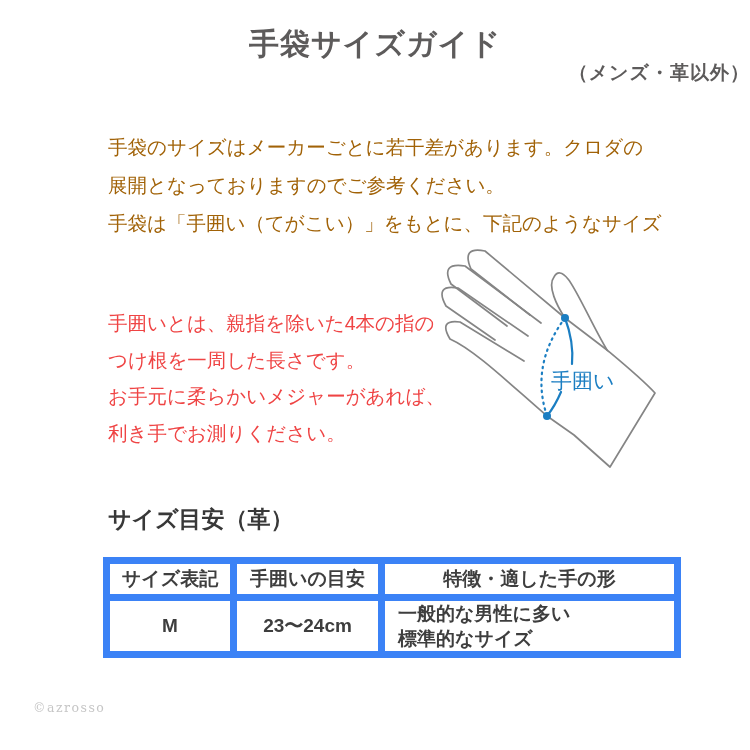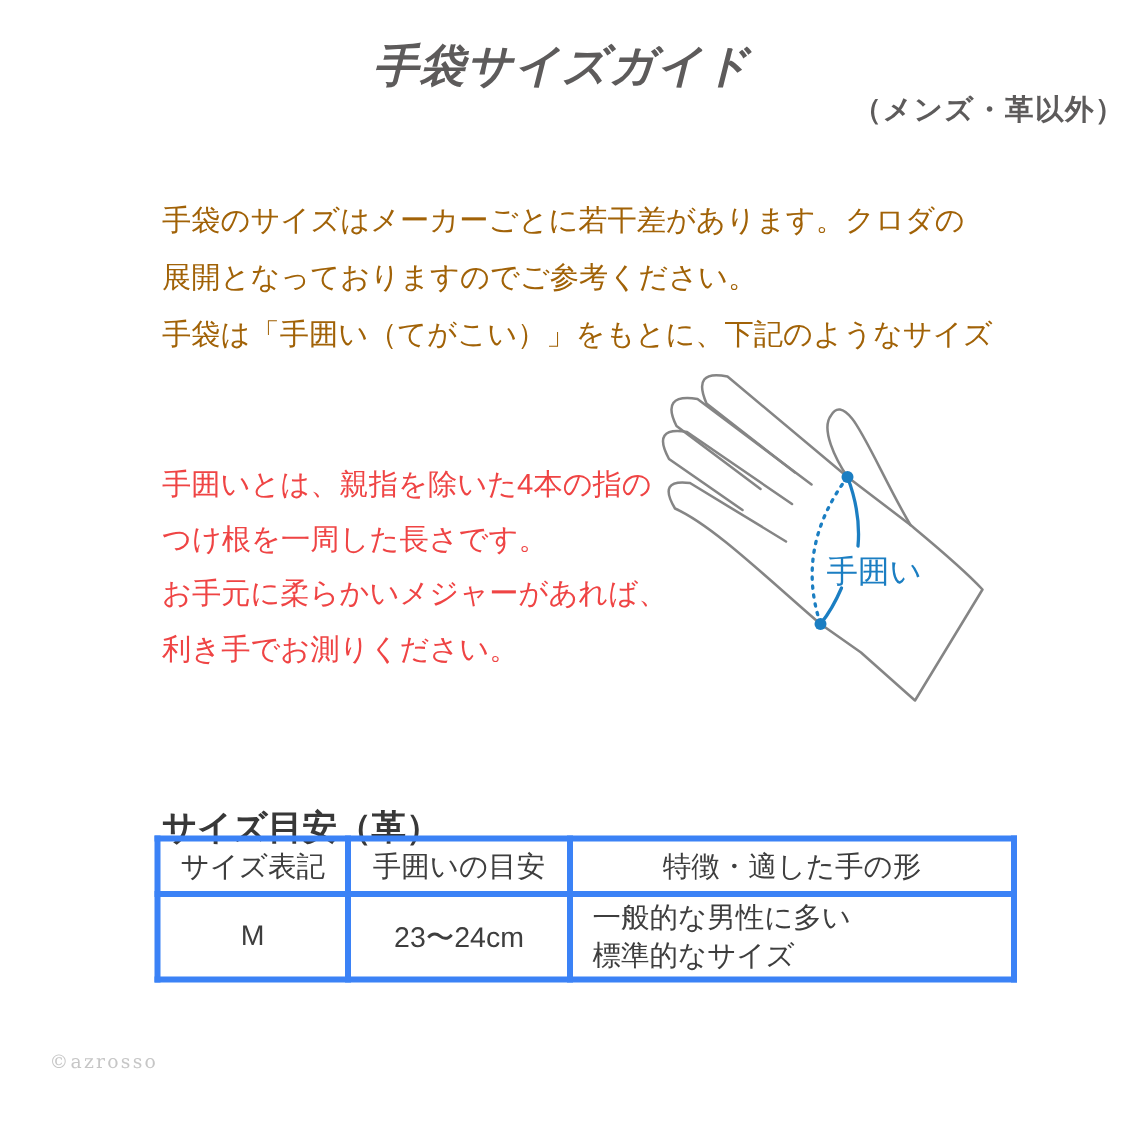--- a/index.html
+++ b/index.html
@@ -9,21 +9,21 @@
     width:750px; height:750px;
     background:#ffffff;
     font-family:"Liberation Sans", sans-serif;
     color:#3e3e3e;
     overflow:hidden;
   }
   .title {
     position:absolute; top:24px; left:0; width:100%;
     text-align:center;
     font-size:30px; font-weight:bold;
-    color:#5d5b5b; letter-spacing:1px;font-style:italic;
+    color:#5d5b5b; letter-spacing:1px;
   }
   .subtitle {
     position:absolute; top:60px; left:0; width:100%;
     text-align:right;
     font-size:19px; font-weight:bold;
     color:#5d5b5b; letter-spacing:1px;
   }
   .intro {
     position:absolute; left:108px; top:128px;
     font-size:19.5px; line-height:38px; color:#a16207;
@@ -37,30 +37,30 @@
   .sec1-heading { top:276px; }
   .sec1-body {
     position:absolute; left:108px; top:305px;
     font-size:19.5px; line-height:36.5px; color:#ef4444;
     white-space:nowrap;
   }
   .glove-wrap {
     position:absolute; left:420px; top:230px;
     width:310px; height:250px;
   }
-  .sec2-heading { top:536px;text-align:right; }
+  .sec2-heading { top:504px;text-align:right; }
   .size-table {
     position:absolute; left:103px; top:557px;
     width:547px;
     border-collapse:collapse; table-layout:fixed;
     font-size:19px; color:#3e3e3e;
   }
   .size-table th, .size-table td {
-    border:4px solid #3b82f6;
-    font-weight:normal;
+    border:7px solid #3b82f6;
+    font-weight:bold;
     text-align:center;
     vertical-align:middle;
   }
   .size-table th { height:37px; }
   .size-table td { height:57px; }
   .col-size { width:127px; }
   .col-circ { width:148px; }
   .col-feat { width:296px; }
   td.feat-cell {
     text-align:left; padding-left:13px; line-height:25px;

